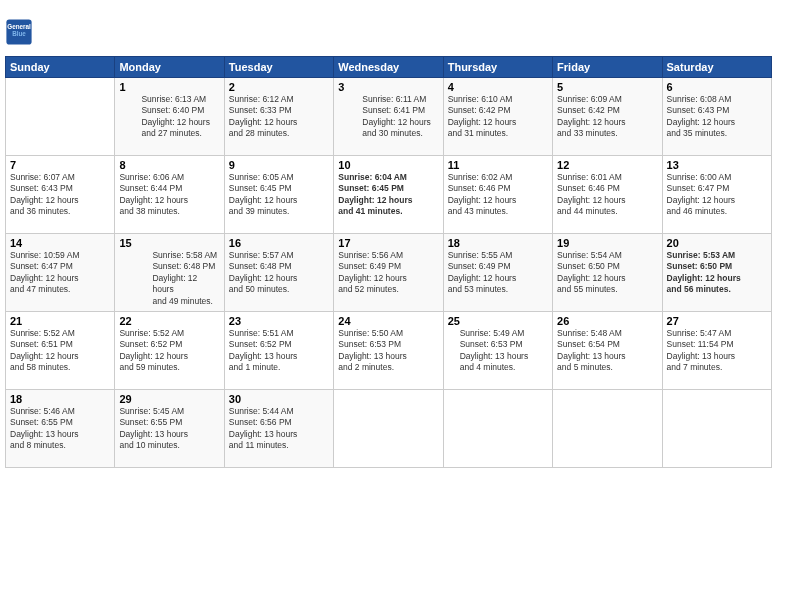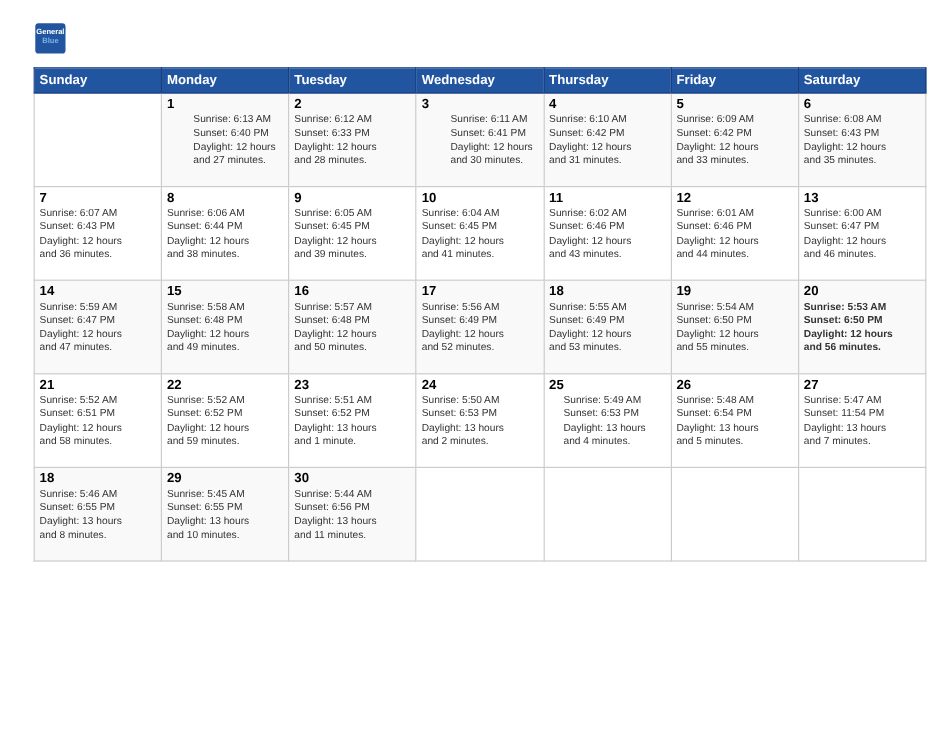--- a/index.html
+++ b/index.html
@@ -6,21 +6,21 @@
     body {
       font-family: Arial, sans-serif;
       background: #fff;
       width: 792px;
       height: 612px;
       overflow: hidden;
     }
     .page {
       width: 792px;
       height: 612px;
-      padding: 18px 20px 10px 28px;
+      padding: 18px 20px 10px 5px;
       background: #fff;
     }
     .header {
       display: flex;
       justify-content: space-between;
       align-items: flex-start;
       margin-bottom: 10px;
     }
     .logo {
       display: flex;
@@ -185,21 +185,21 @@
           </td>
           <td>
             <span class="day-num">9</span>
             <div class="day-info" style="white-space: pre-line;">Sunrise: 6:05 AM
 Sunset: 6:45 PM
 Daylight: 12 hours
 and 39 minutes.</div>
           </td>
           <td>
             <span class="day-num">10</span>
-            <div class="day-info" style="white-space: pre-line;">Sunrise: 6:04 AM
+            <div class="day-info" style="white-space: pre-line; font-weight: bold;">Sunrise: 6:04 AM
 Sunset: 6:45 PM
 Daylight: 12 hours
 and 41 minutes.</div>
           </td>
           <td>
             <span class="day-num">11</span>
             <div class="day-info" style="white-space: pre-line;">Sunrise: 6:02 AM
 Sunset: 6:46 PM
 Daylight: 12 hours
 and 43 minutes.</div>
@@ -215,28 +215,28 @@
             <span class="day-num">13</span>
             <div class="day-info" style="white-space: pre-line;">Sunrise: 6:00 AM
 Sunset: 6:47 PM
 Daylight: 12 hours
 and 46 minutes.</div>
           </td>
         </tr>
         <tr>
           <td>
             <span class="day-num">14</span>
-            <div class="day-info" style="white-space: pre-line;">Sunrise: 5:59 AM
+            <div class="day-info" style="white-space: pre-line;">Sunrise: 10:59 AM
 Sunset: 6:47 PM
 Daylight: 12 hours
 and 47 minutes.</div>
           </td>
           <td>
             <span class="day-num">15</span>
-            <div class="day-info" style="white-space: pre-line;">Sunrise: 5:58 AM
+            <div class="day-info" style="white-space: pre-line; margin-left: 33px;">Sunrise: 5:58 AM
 Sunset: 6:48 PM
 Daylight: 12 hours
 and 49 minutes.</div>
           </td>
           <td>
             <span class="day-num">16</span>
             <div class="day-info" style="white-space: pre-line;">Sunrise: 5:57 AM
 Sunset: 6:48 PM
 Daylight: 12 hours
 and 50 minutes.</div>

